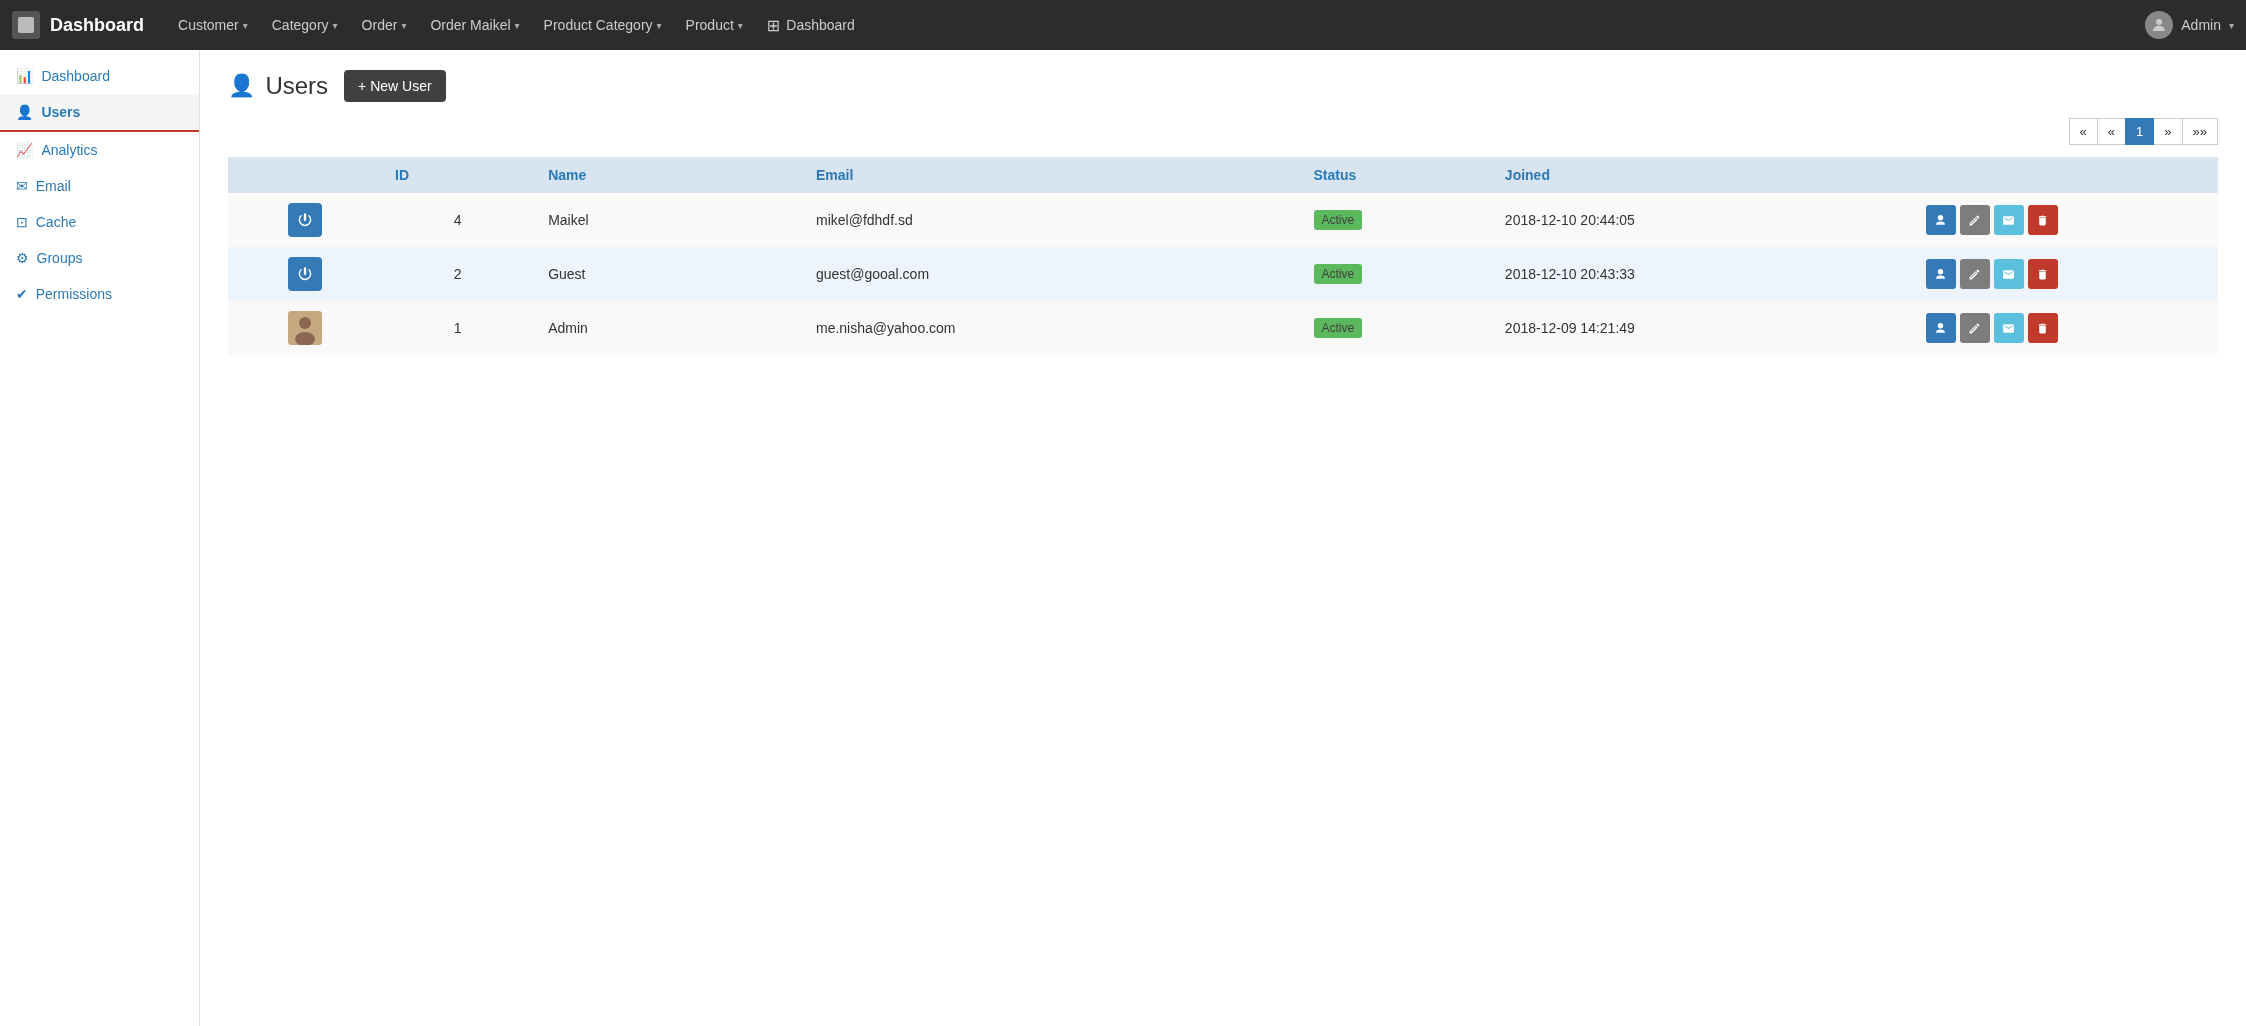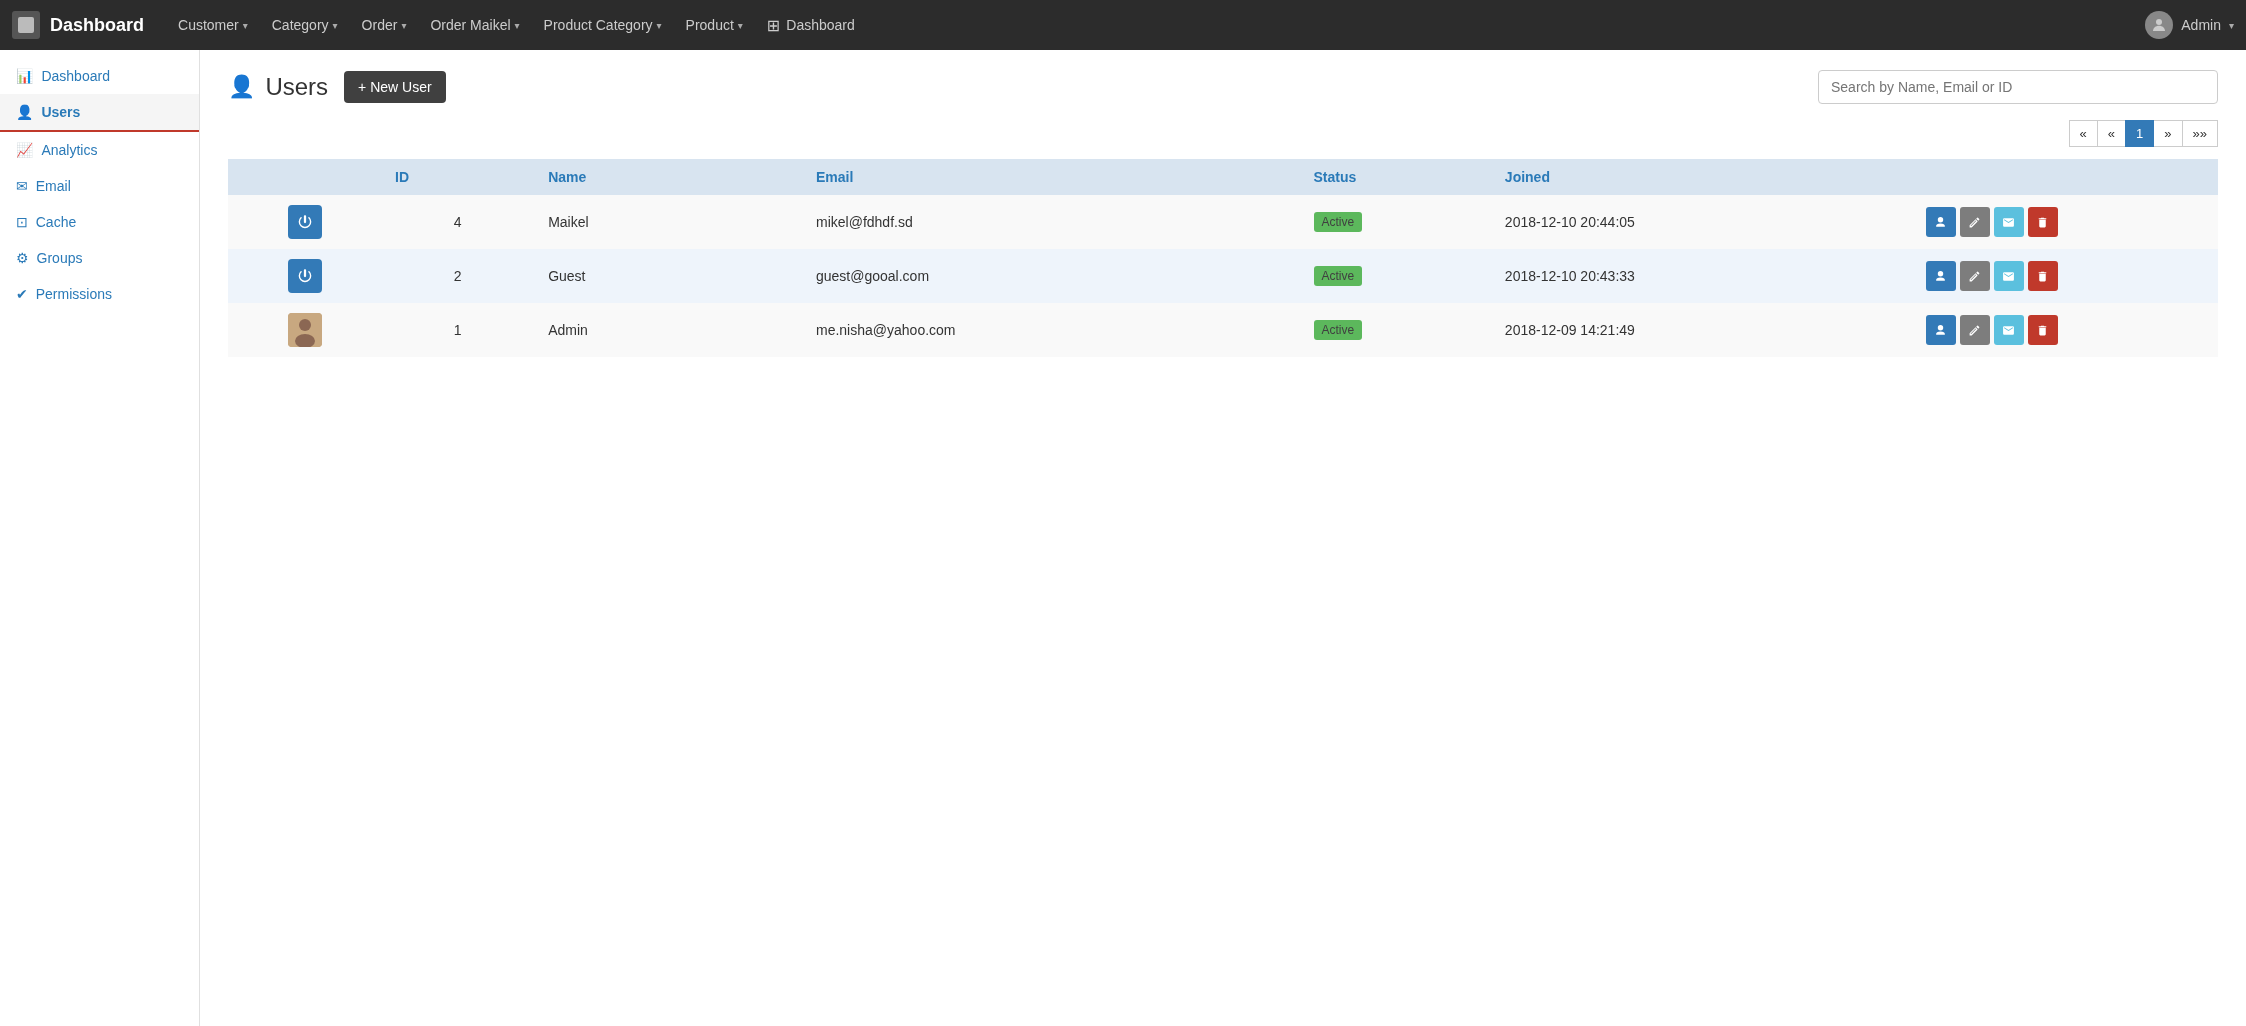--- a/index.html
+++ b/index.html
@@ -325,23 +325,20 @@
   </aside>
 
   <main class="main">
 
     <div class="page-header">
       <div class="page-title-wrap">
         <span class="page-title-icon">👤</span>
         <h1 class="page-title">Users</h1>
       </div>
       <button class="btn-new-user">+ New User</button>
-      <div class="search-wrap">
-        <input class="search-input" type="text" placeholder="Search by Name, Email or ID" style="">
-      </div>
     </div>
 
     <div class="pagination-wrap">
       <button class="pag-btn">«</button>
       <button class="pag-btn">«</button>
       <button class="pag-btn active">1</button>
       <button class="pag-btn">»</button>
       <button class="pag-btn">»»</button>
     </div>
 

